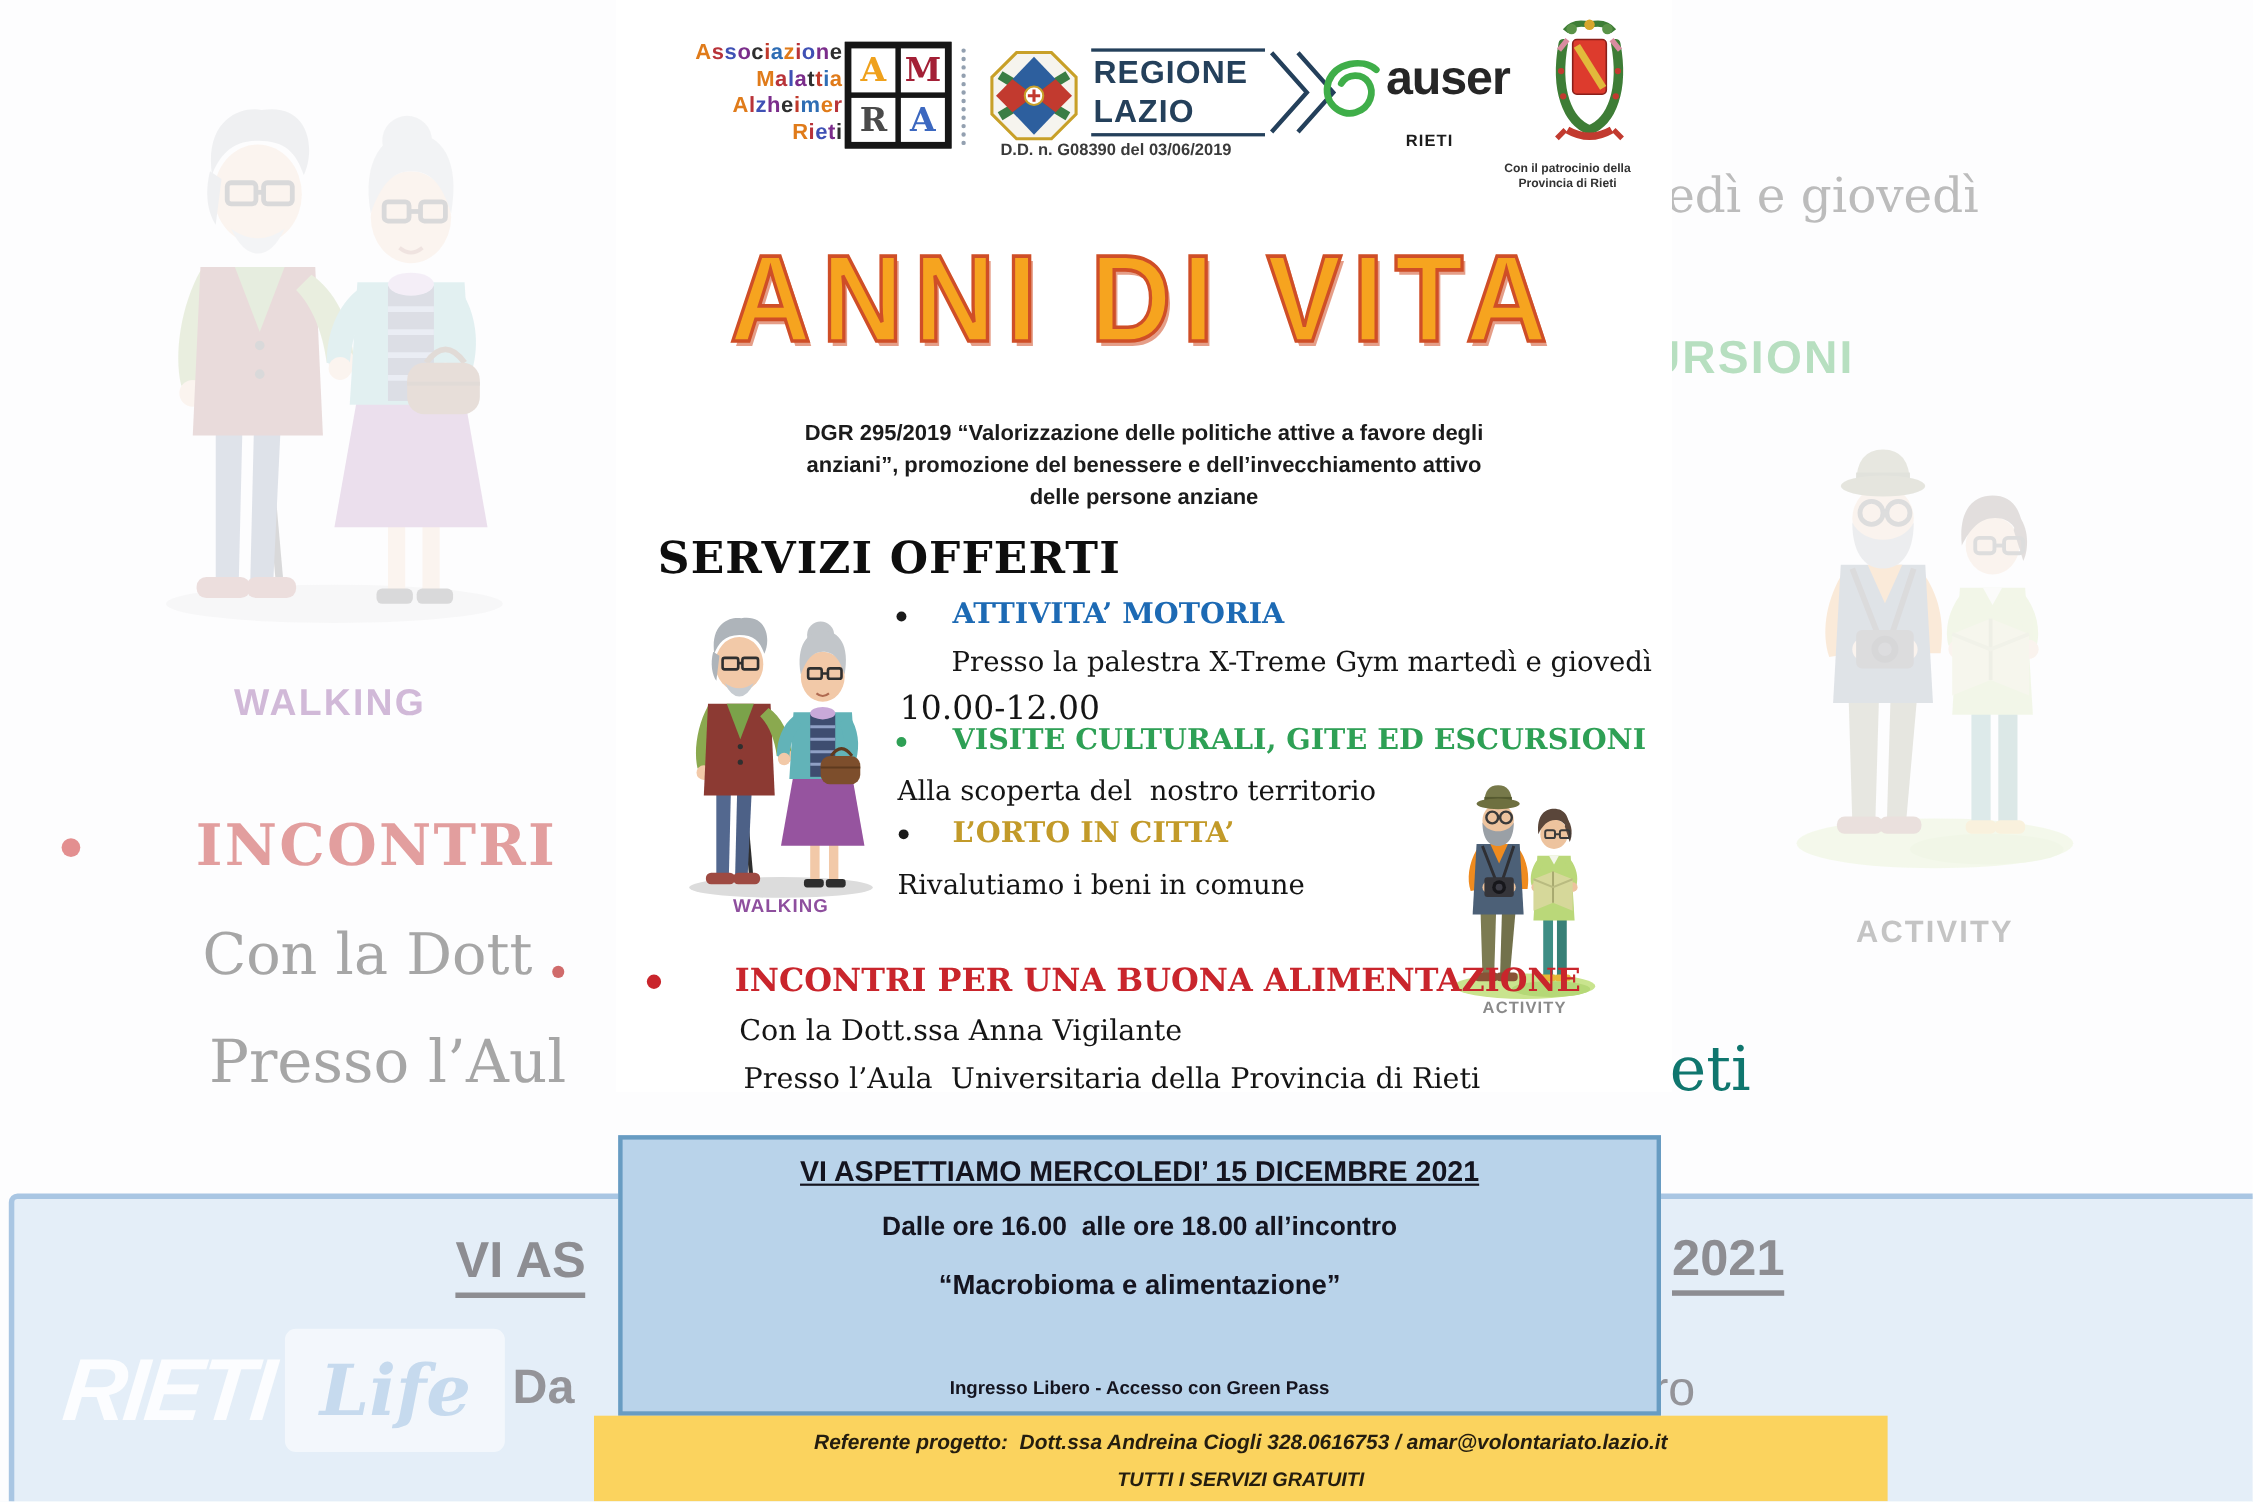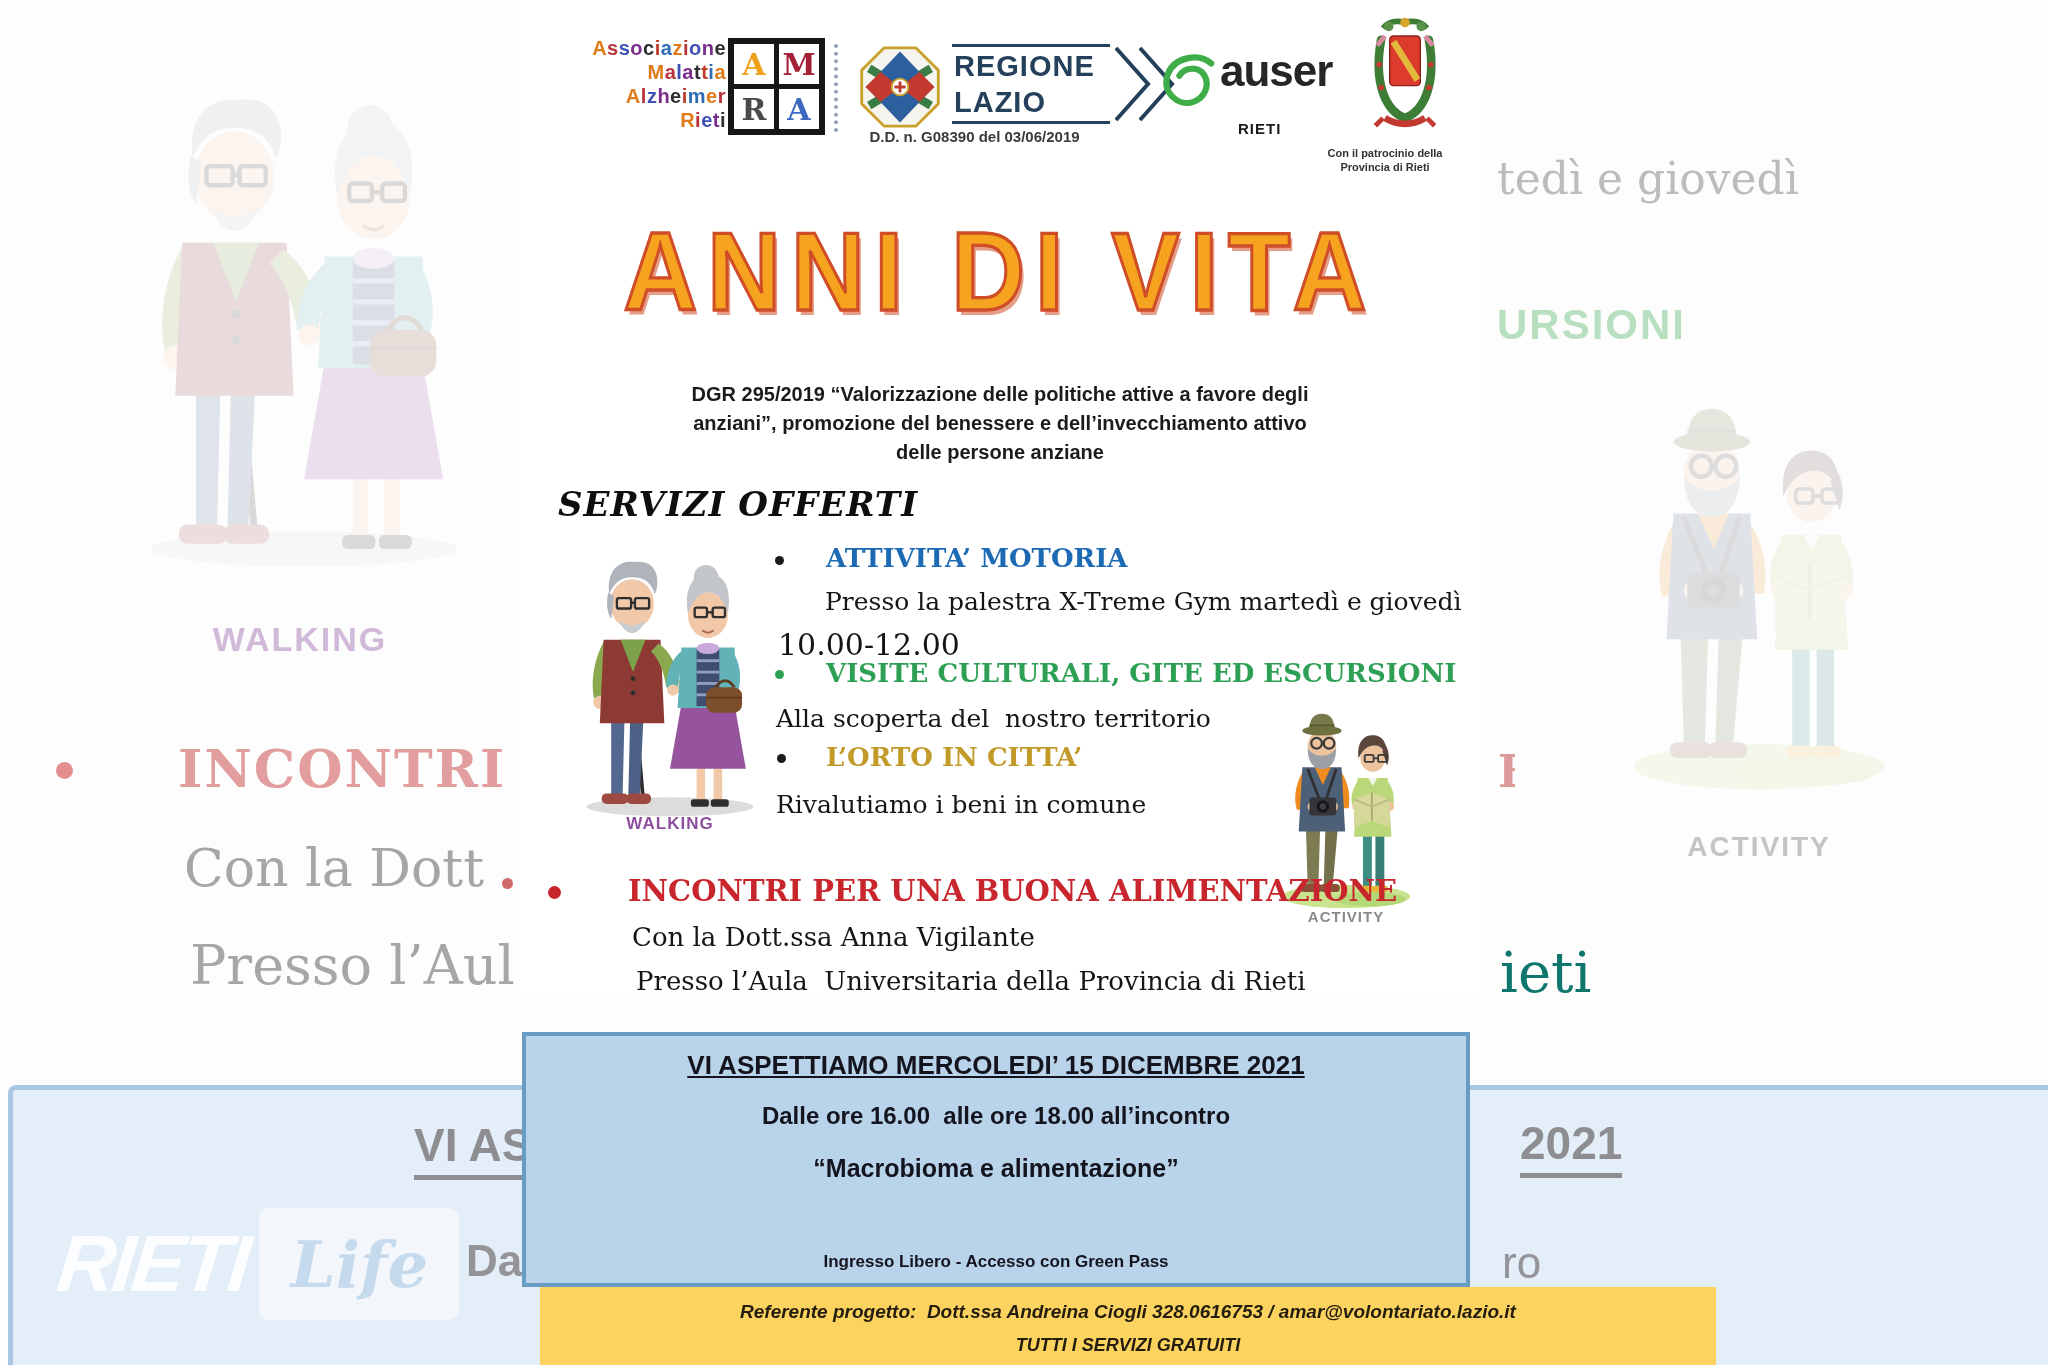--- a/index.html
+++ b/index.html
@@ -40,21 +40,21 @@
   
   .watermark{position:absolute;left:58px;top:1208px;z-index:3;display:flex;align-items:center;gap:12px;}
   .wm-rieti{font-style:italic;font-weight:900;font-size:80px;letter-spacing:-3px;
     color:rgba(255,255,255,.88);transform:skewX(-6deg);}
   .wm-box{width:200px;height:112px;background:rgba(255,255,255,.55);border-radius:10px;
     display:flex;align-items:center;justify-content:center;}
   .wm-life{font-family:"DejaVu Serif",serif;font-style:italic;font-weight:bold;
     font-size:64px;color:#c6daee;}
 
   
-  .flyer{position:absolute;left:520px;top:0;width:960px;height:993px;background:#ffffff;z-index:4;}
+  .flyer{position:absolute;left:560px;top:0;width:960px;height:993px;background:#ffffff;z-index:4;}
   .flyer .abs{position:absolute;}
 
   .assoc{left:18px;top:36px;width:188px;text-align:right;font-weight:bold;
     font-size:20px;line-height:24px;letter-spacing:.5px;}
   .amra{left:208px;top:38px;width:97px;height:97px;border:6px solid #161616;background:#161616;
     display:grid;grid-template-columns:1fr 1fr;grid-template-rows:1fr 1fr;gap:5px;}
   .amra-cell{background:#ffffff;display:flex;align-items:center;justify-content:center;
     font-family:"DejaVu Serif",serif;font-weight:bold;font-size:30px;}
   .dotsep{left:314px;top:44px;height:88px;width:0;border-left:4px dotted #93a0b0;}
   .emblem{left:338px;top:44px;}
@@ -75,22 +75,22 @@
     letter-spacing:1px;color:#1c1c1c;}
   .coat{left:842px;top:14px;}
   .patronage{left:798px;top:146px;width:134px;text-align:center;font-weight:bold;
     font-size:11px;line-height:14px;color:#333333;}
 
   .title{left:0;top:214px;width:100%;text-align:center;font-weight:bold;font-size:102px;
     letter-spacing:10px;color:#f6a41f;-webkit-text-stroke:3px #cf4e27;
     text-shadow:3px 4px 0 rgba(207,78,39,.55);transform:scaleY(1.1);}
   .subtitle{left:0;top:380px;width:100%;text-align:center;font-weight:bold;
     font-size:20px;line-height:29px;color:#1b1b1b;}
-  .svc-head{left:38px;top:484px;font-family:"DejaVu Serif",serif;font-style:italic;
-    font-weight:bold;font-size:34px;letter-spacing:1px;color:#0e0e0e;}
+  .svc-head{left:38px;top:484px;font-family:"DejaVu Serif",serif;
+    font-weight:bold;font-size:40px;letter-spacing:1px;color:#0e0e0e;}
 
   .serif{font-family:"DejaVu Serif",serif;color:#151515;white-space:pre;}
   .svc-title{font-family:"DejaVu Serif",serif;font-weight:bold;font-size:26px;white-space:pre;}
   .bullet{width:9px;height:9px;border-radius:50%;background:#1a1a1a;}
 
   .walk-svg{left:55px;top:545px;width:190px;height:275px;}
   .walk-label{left:55px;top:814px;width:190px;text-align:center;font-weight:bold;
     font-size:17px;letter-spacing:1px;color:#8e4f9e;}
   .act-svg{left:756px;top:712px;width:140px;height:205px;}
   .act-label{left:756px;top:908px;width:140px;text-align:center;font-weight:bold;

